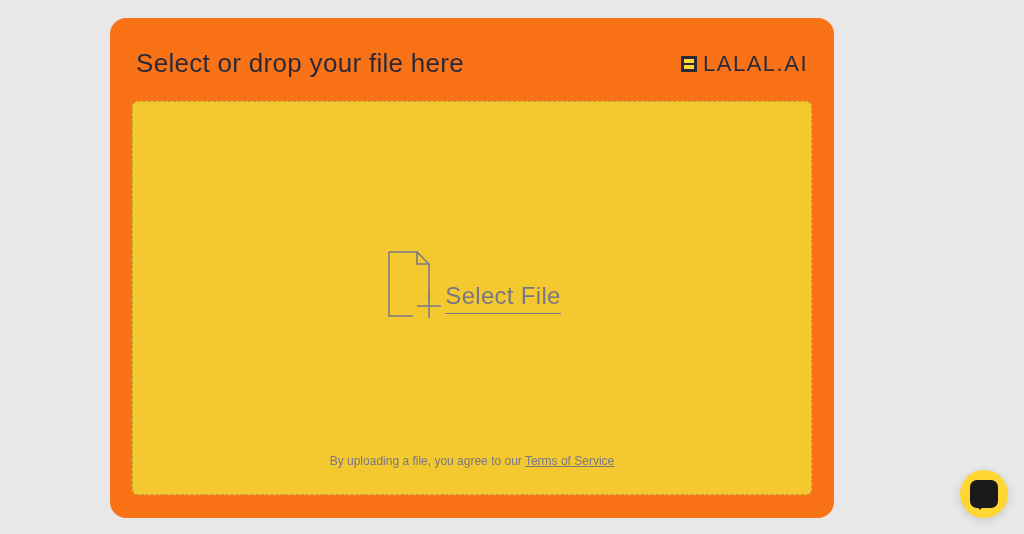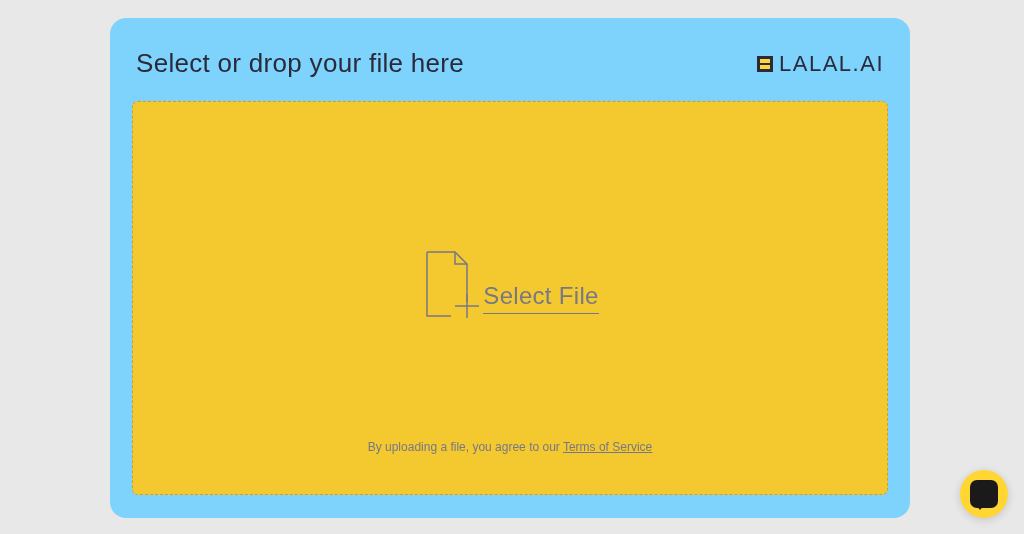--- a/index.html
+++ b/index.html
@@ -11,26 +11,26 @@
     body {
       background: #e8e8e8;
       font-family: -apple-system, BlinkMacSystemFont, 'Segoe UI', Arial, sans-serif;
       width: 1024px;
       height: 534px;
       overflow: hidden;
       position: relative;
     }
     
     .card {
-      background: #7dd3fc;
+      background: #f97316;
       border-radius: 16px;
       position: absolute;
       left: 110px;
       top: 18px;
-      width: 800px;
+      width: 724px;
       height: 500px;
       padding: 0;
     }
     
     .header {
       display: flex;
       justify-content: space-between;
       align-items: center;
       padding: 30px 26px 18px 26px;
     }
@@ -98,21 +98,21 @@
       border: none;
       border-bottom: 1.5px solid #777788;
       padding-bottom: 3px;
       cursor: pointer;
       font-family: inherit;
       letter-spacing: 0.3px;
     }
     
     .terms {
       position: absolute;
-      bottom: 40px;
+      bottom: 26px;
       left: 0;
       right: 0;
       text-align: center;
       font-size: 12px;
       color: #777788;
     }
     
     .terms-link {
       color: #777788;
       text-decoration: underline;

